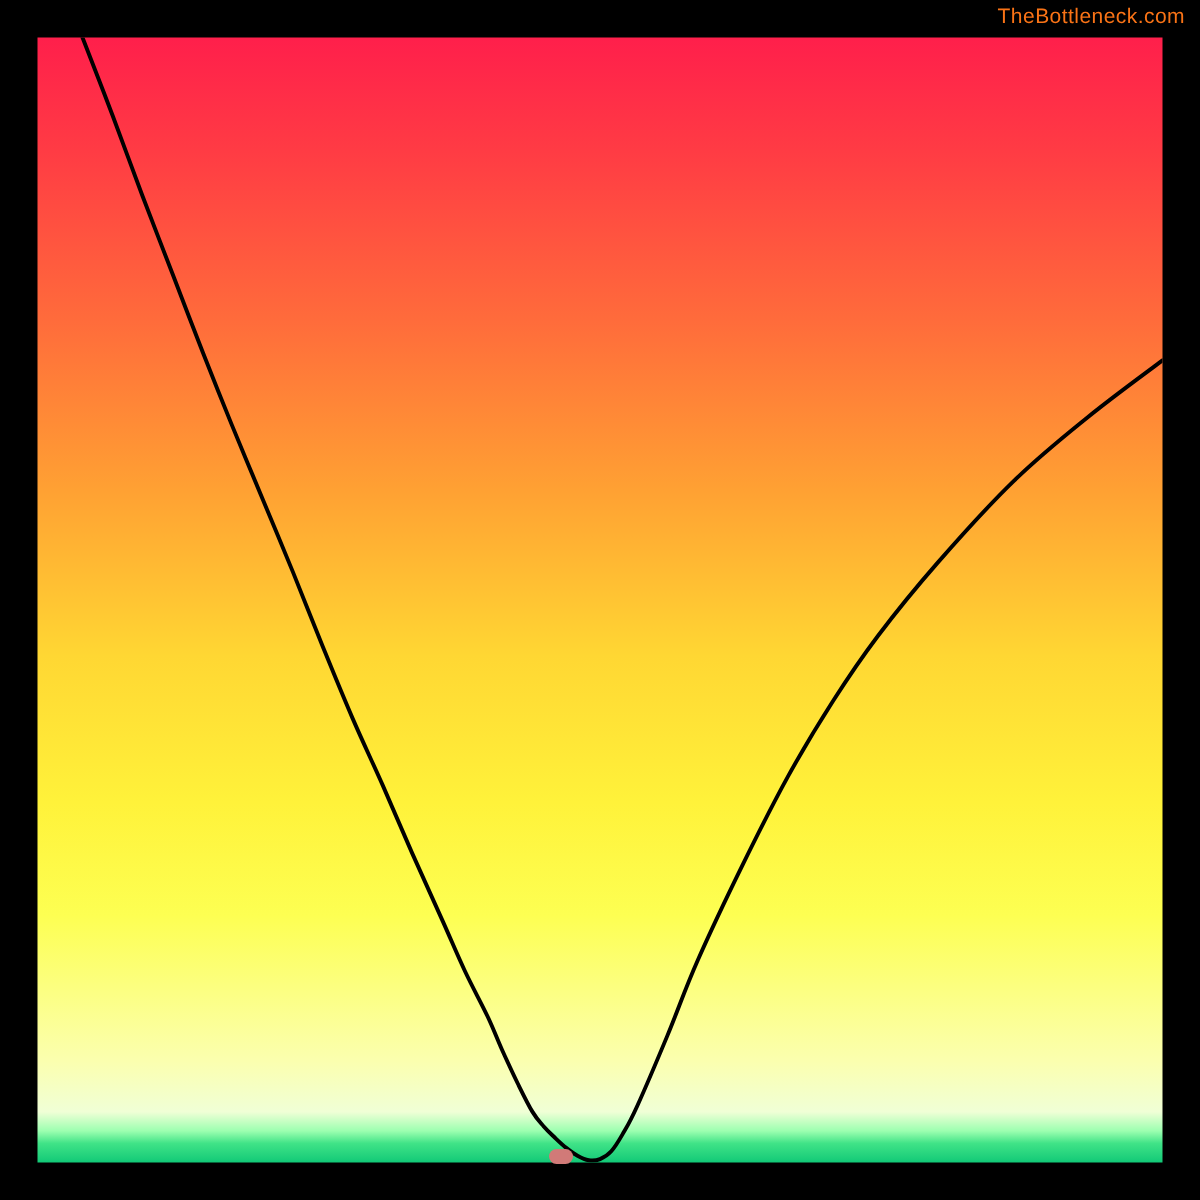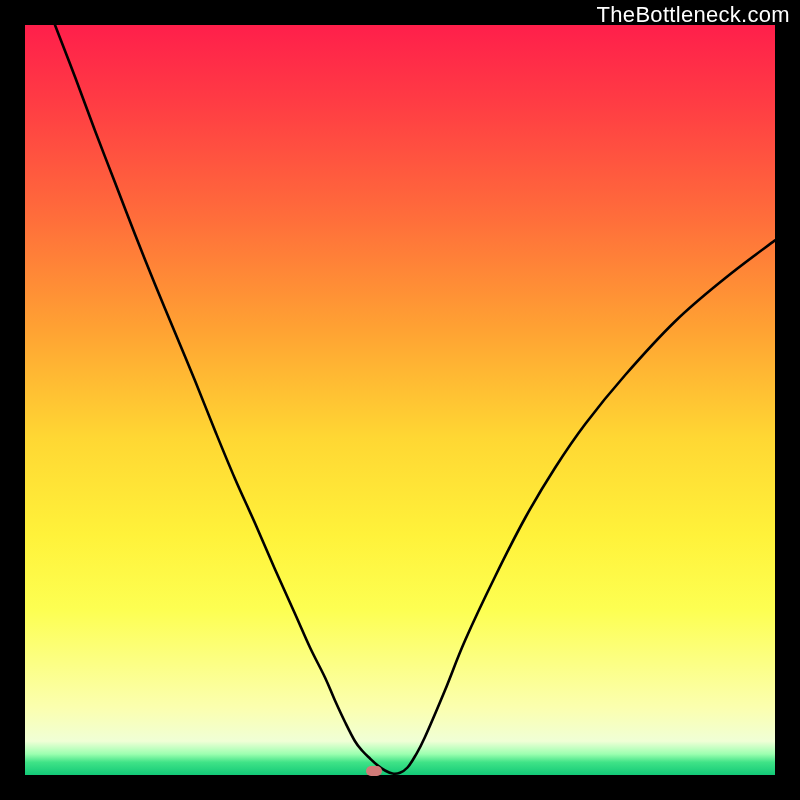--- a/index.html
+++ b/index.html
@@ -30,22 +30,22 @@
       #f0ffd6 95.5%,
       #9cffb0 97.2%,
       #40e387 98.3%,
       #12c977 100%
     );
   }
   .watermark {
     position: absolute;
     top: 2px;
     right: 10px;
-    color: #ffffff;
-    font-size: 22px;
+    color: #f97316;
+    font-size: 14px;
     font-weight: 500;
     letter-spacing: 0.3px;
   }
   svg.curve {
     position: absolute;
     left: 0;
     top: 0;
     width: 750px;
     height: 750px;
   }

